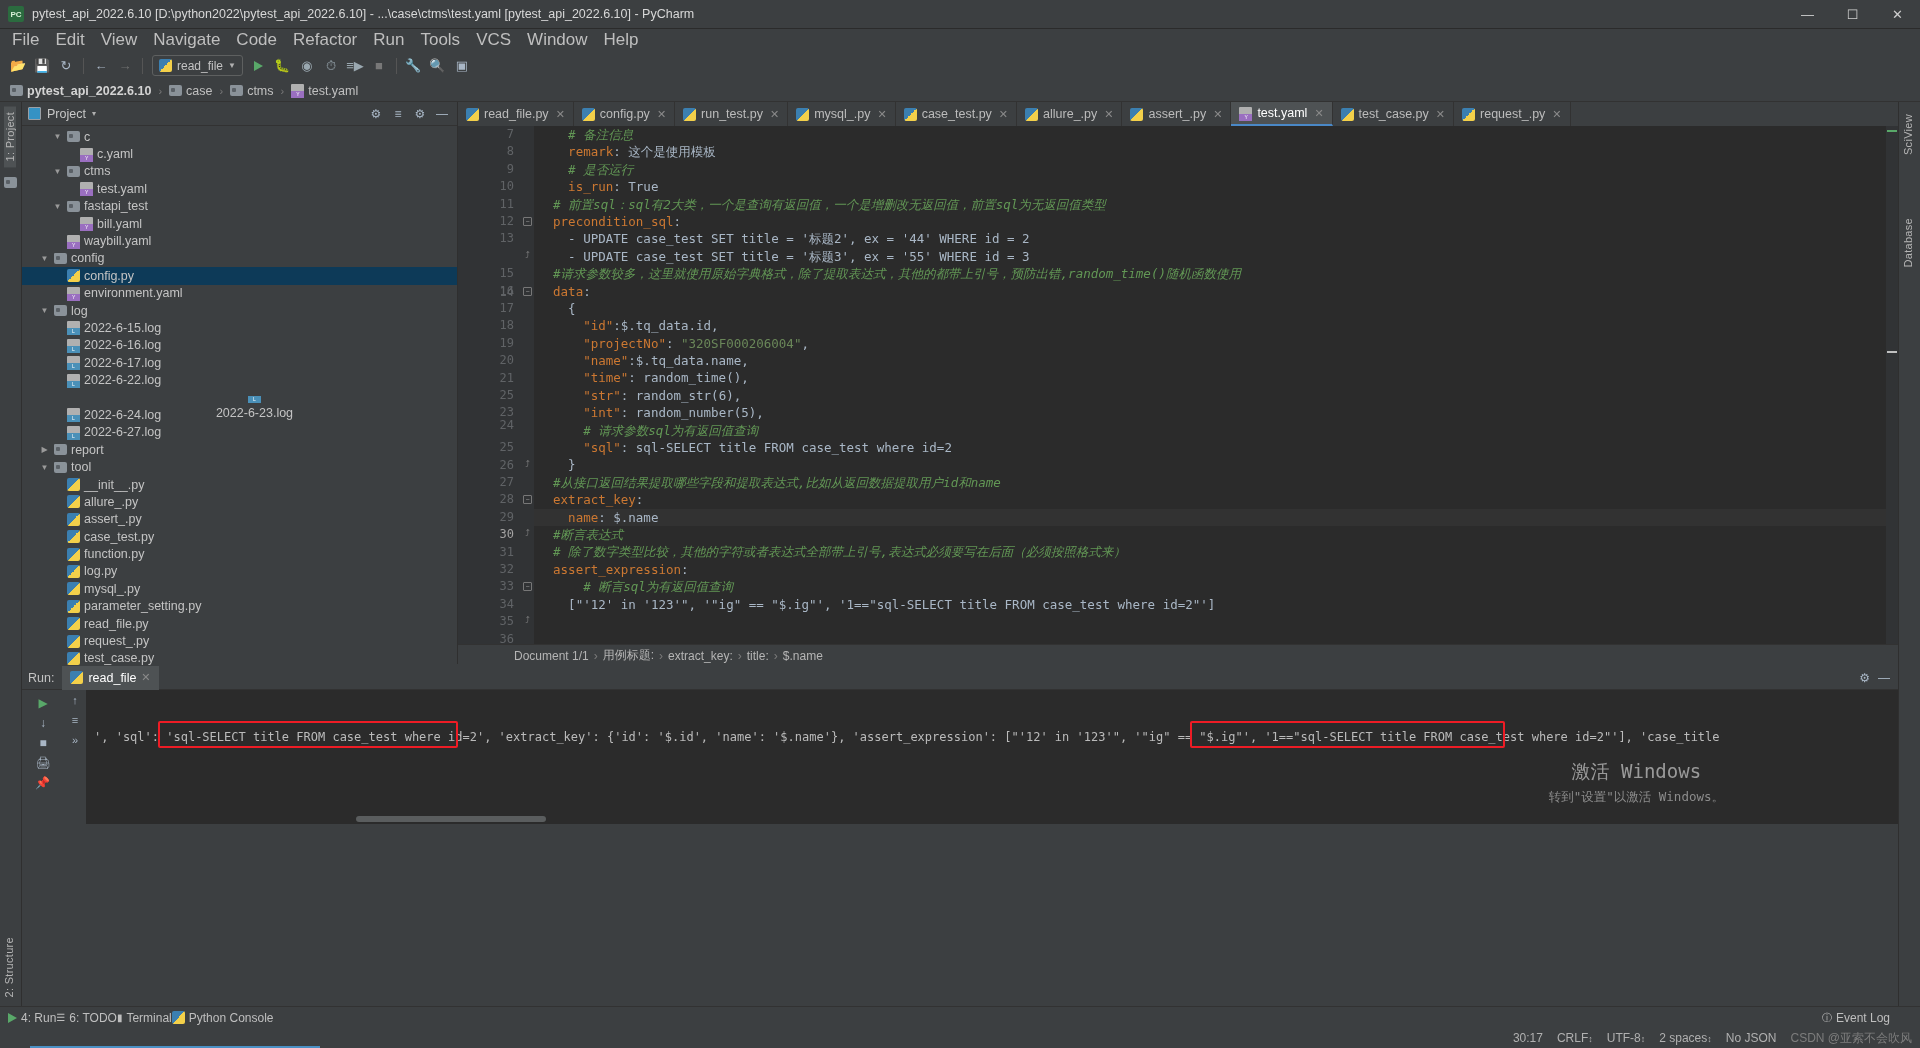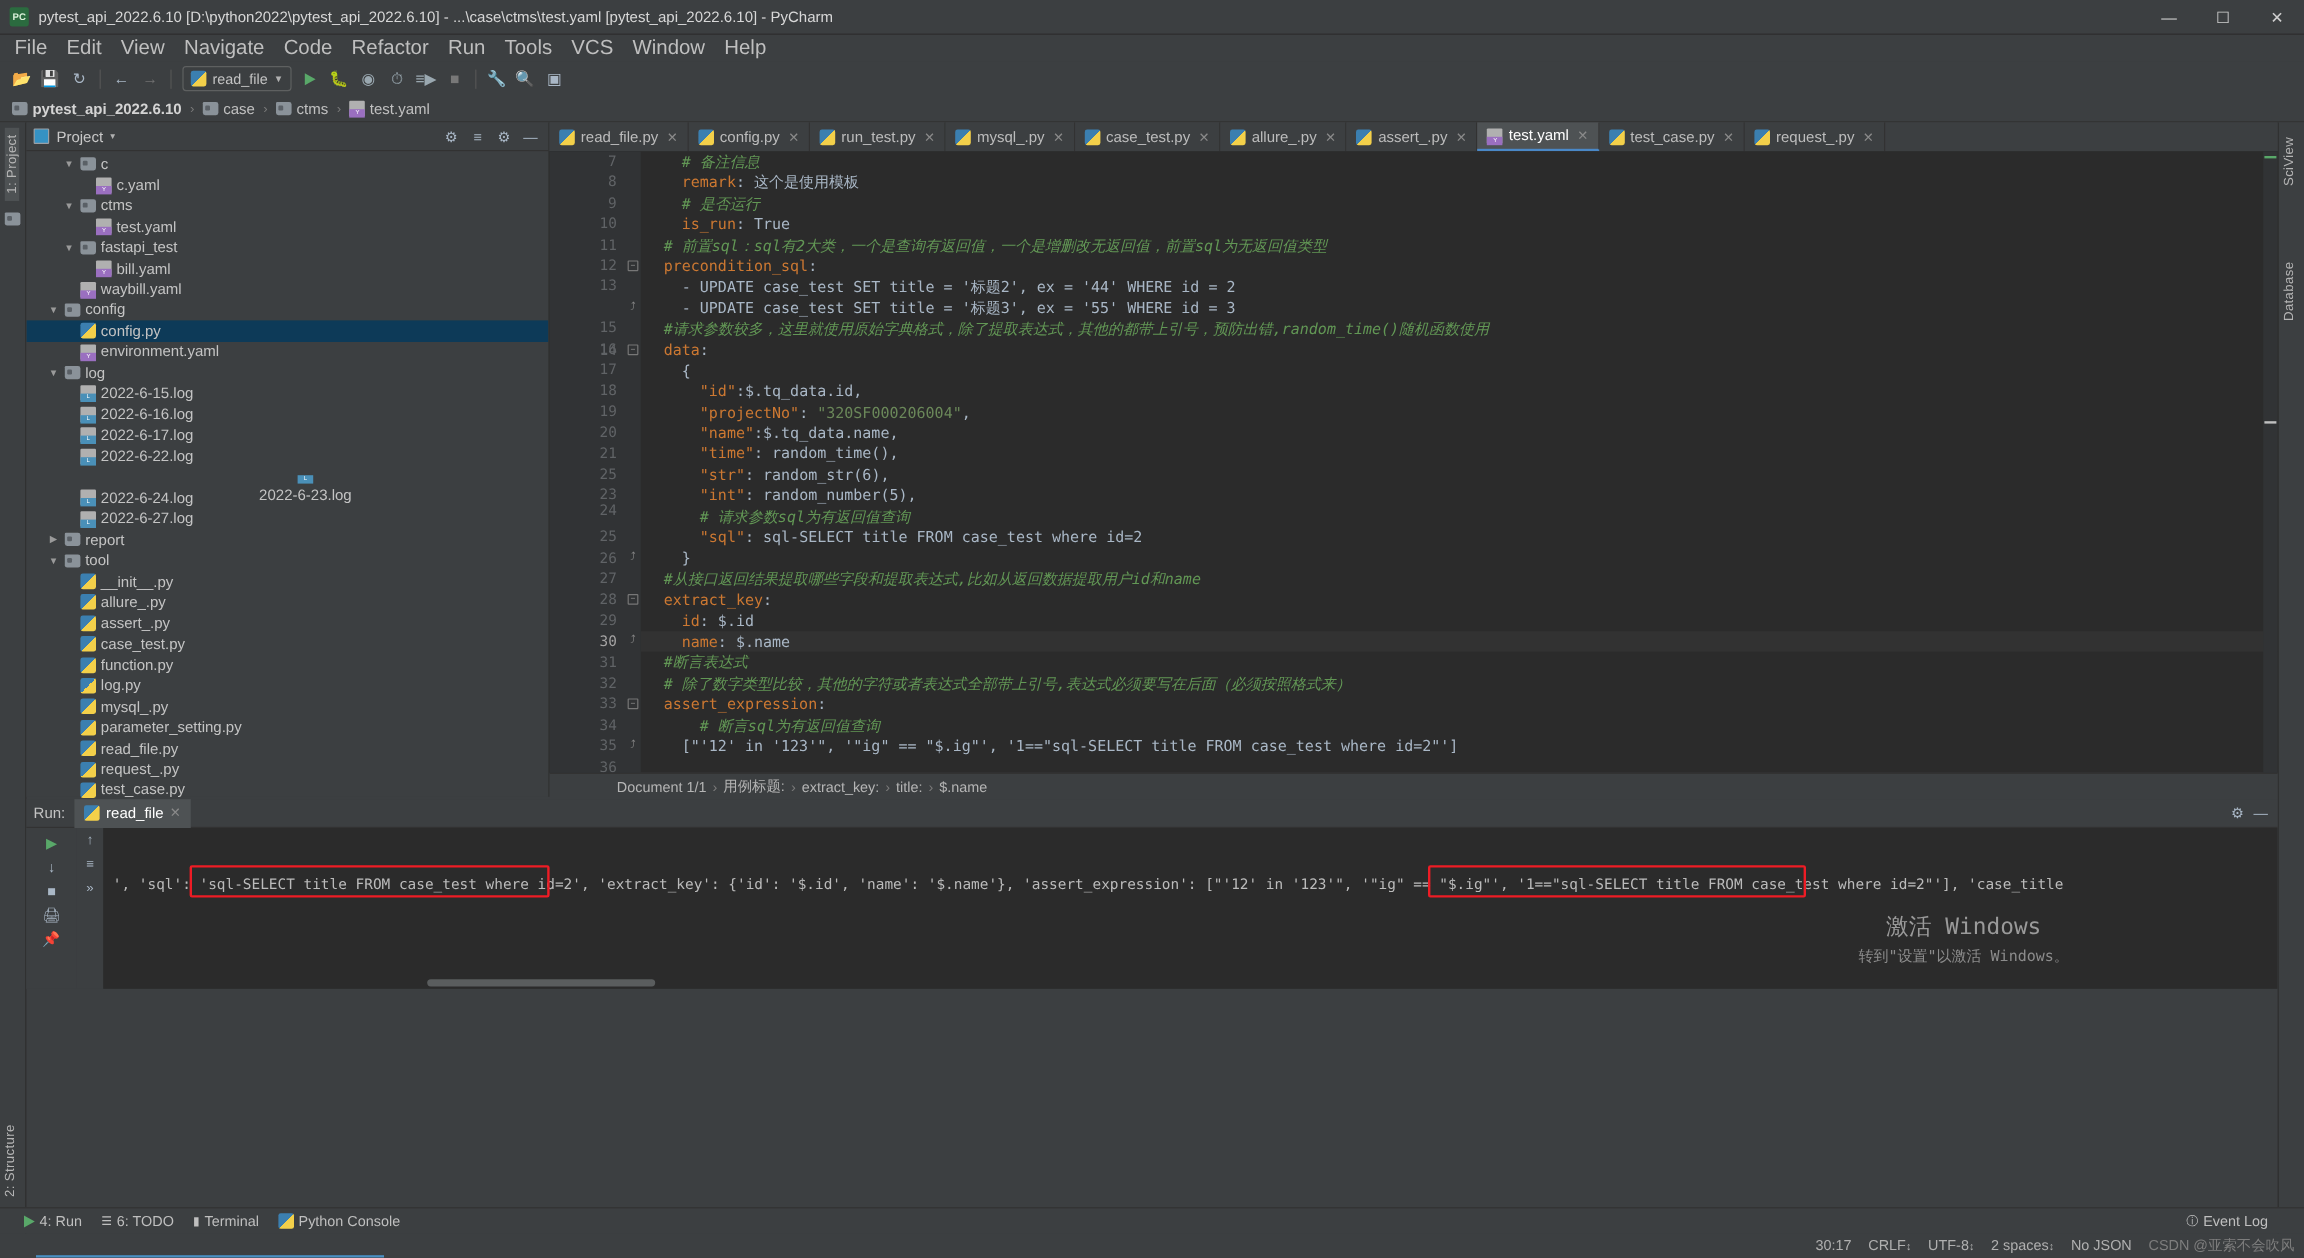--- a/index.html
+++ b/index.html
@@ -254,22 +254,22 @@
   .watermark {
     position: absolute; right: 174px; bottom: 18px; text-align: center;
     color: #8c8c8c;
   }
   .wm1 { font-size: 19px; color: #9a9a9a; }
   .wm2 { font-size: 12.5px; color: #8c8c8c; margin-top: 4px; }
 
   
   .bottom-bar {
     position: absolute; bottom: 20px; left: 0; width: 1920px; height: 22px;
-    background: #3c3f41; display: flex; align-items: center; gap: 16px;
-    padding-left: 20px; font-size: 12px; color: #bfbfbf;
+    background: #3c3f41; display: flex; align-items: center; gap: 0;
+    padding-left: 8px; font-size: 12px; color: #bfbfbf;
     border-top: 1px solid #323232;
   }
   .bb-item { display: flex; align-items: center; gap: 4px; }
 
   
   .status-bar {
     position: absolute; bottom: 0; left: 0; width: 1920px; height: 20px;
     background: #3c3f41; display: flex; align-items: center;
     font-size: 12px; color: #b0b0b0; padding: 0 8px; margin-top: 36px;
   }
@@ -673,21 +673,20 @@
       <div class="cl"><span class="tok-k">      "projectNo"</span><span class="tok-t">: </span><span class="tok-s">"320SF000206004"</span><span class="tok-t">,</span></div>
       <div class="cl"><span class="tok-k">      "name"</span><span class="tok-t">:$.tq_data.name,</span></div>
       <div class="cl"><span class="tok-k">      "time"</span><span class="tok-t">: random_time(),</span></div>
       <div class="cl"><span class="tok-k">      "str"</span><span class="tok-t">: random_str(6),</span></div>
       <div class="cl"><span class="tok-k">      "int"</span><span class="tok-t">: random_number(5),</span></div>
       <div class="cl"><span class="tok-c">      # 请求参数sql为有返回值查询</span></div>
       <div class="cl"><span class="tok-k">      "sql"</span><span class="tok-t">: sql-SELECT title FROM case_test where id=2</span></div>
       <div class="cl"><span class="tok-t">    }</span></div>
       <div class="cl"><span class="tok-c">  #从接口返回结果提取哪些字段和提取表达式,比如从返回数据提取用户id和name</span></div>
       <div class="cl"><span class="tok-k">  extract_key</span><span class="tok-t">:</span></div>
-      <div class="cl"><span class="tok-k">    id</span><span class="tok-t">: $.id</span></div>
       <div class="cl hl"><span class="tok-k">    name</span><span class="tok-t">: $.name</span></div>
       <div class="cl"><span class="tok-c">  #断言表达式</span></div>
       <div class="cl"><span class="tok-c">  # 除了数字类型比较，其他的字符或者表达式全部带上引号,表达式必须要写在后面（必须按照格式来）</span></div>
       <div class="cl"><span class="tok-k">  assert_expression</span><span class="tok-t">:</span></div>
       <div class="cl"><span class="tok-c">      # 断言sql为有返回值查询</span></div>
       <div class="cl"><span class="tok-t">    ["'12' in '123'", '"ig" == "$.ig"', '1=="sql-SELECT title FROM case_test where id=2"']</span></div>
       <div class="cl"><span class="tok-t"></span></div>
     </div>
   <div class="scroll-marks">
     <div class="err-stripe" style="top:4px; background:#59a869;"></div>

